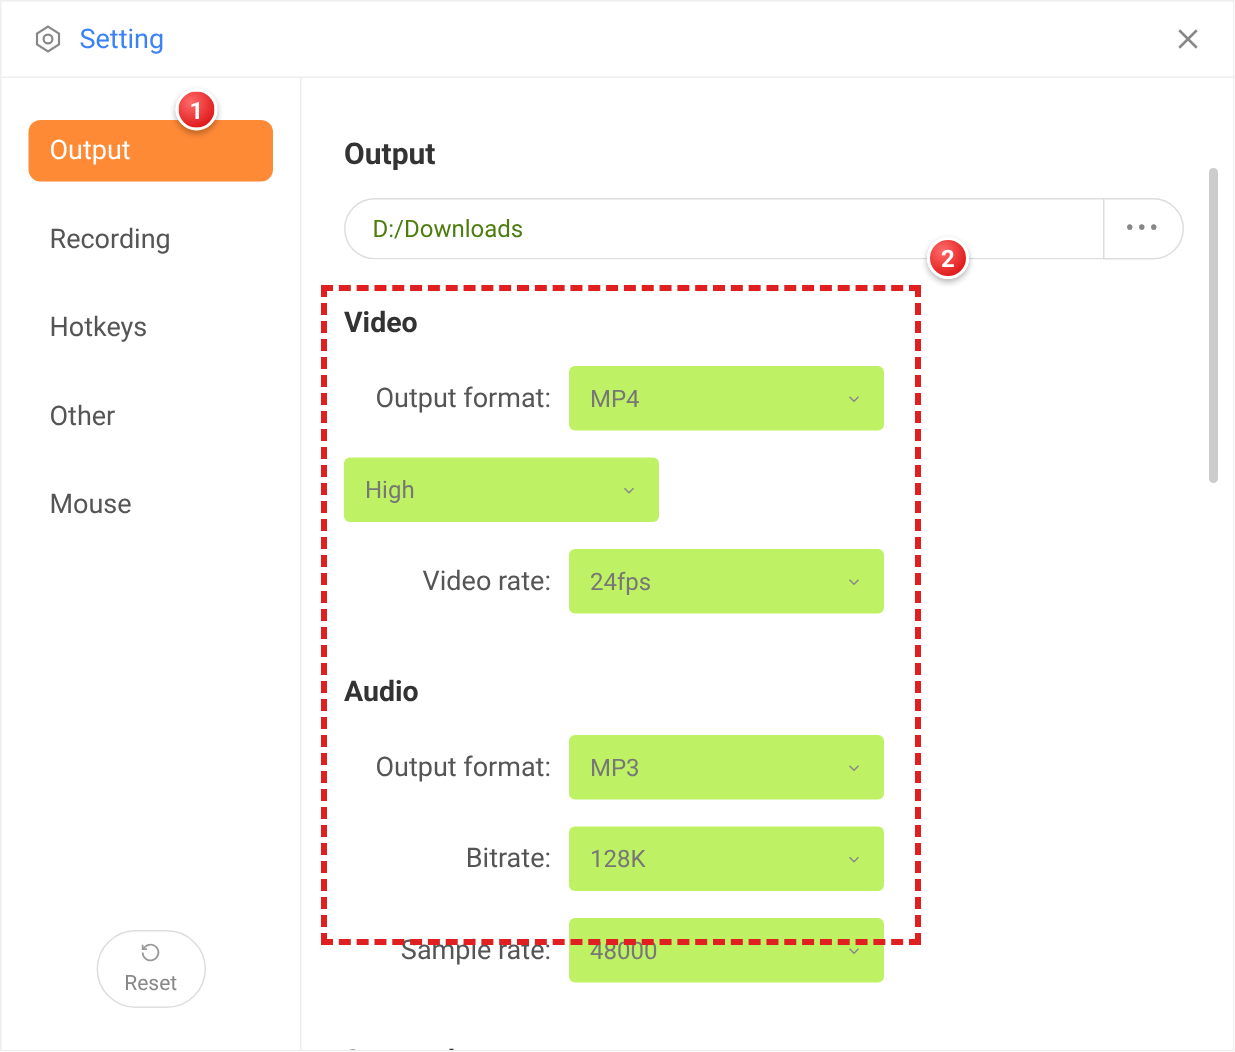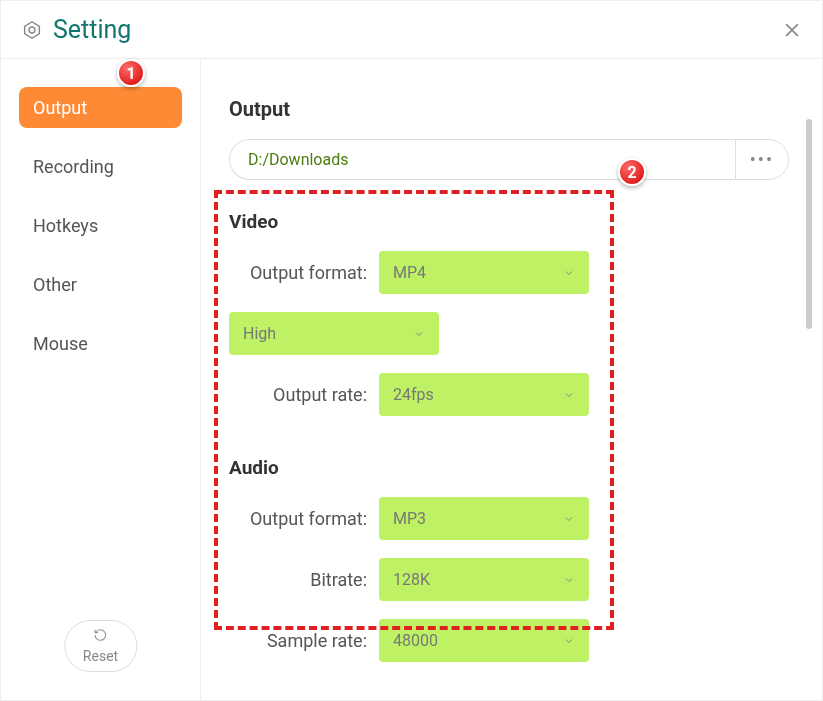--- a/index.html
+++ b/index.html
@@ -1,20 +1,20 @@
 <!DOCTYPE html>
 <html><head>
 <meta charset="utf-8">
 <style>
   * { box-sizing: border-box; margin: 0; padding: 0; font-family: -apple-system, BlinkMacSystemFont, "Segoe UI", Roboto, Arial, sans-serif; }
   body { background: #fff; width: 823px; height: 701px; overflow: hidden; position: relative; }
   .window { width: 100%; height: 100%; border: 1px solid #eee; display: flex; flex-direction: column; }
   .titlebar { display: flex; align-items: center; justify-content: space-between; padding: 14px 20px; border-bottom: 1px solid #eee; }
   .title-left { display: flex; align-items: center; gap: 10px; }
-  .title-text { font-size: 25px; color: #0f766e; font-weight: 400; }
+  .title-text { font-size: 18px; color: #3b82f6; font-weight: 400; }
   .close { color: #888; cursor: pointer; }
   .body { display: flex; flex: 1; min-height: 0; position: relative; }
   .sidebar { width: 200px; padding: 28px 18px 0 18px; border-right: 1px solid #eee; display: flex; flex-direction: column; position: relative; }
   .nav-item { padding: 10px 14px; border-radius: 8px; font-size: 18px; color: #555; margin-bottom: 18px; cursor: pointer; }
   .nav-item.active { background: #ff8a36; color: #fff; }
   .reset-btn { position: absolute; bottom: 28px; left: 50%; transform: translateX(-50%); border: 1px solid #ddd; border-radius: 999px; padding: 7px 18px; display: flex; align-items: center; gap: 6px; color: #888; font-size: 14px; cursor: pointer; background: #fff; flex-direction: column; }
   .content { flex: 1; padding: 28px 10px 0 28px; overflow-y: auto; position: relative; }
   .content-inner { width: 560px; }
   .section-heading { font-size: 20px; font-weight: 700; color: #333; margin-bottom: 18px; margin-top: 10px; }
   .section-heading.sub { font-size: 19px; }
@@ -105,21 +105,21 @@
               <span class="select-val">High</span>
               <span class="chev">
                   <svg width="12" height="12" viewBox="0 0 24 24" fill="none" stroke="#888" stroke-width="2">
                     <polyline points="6 9 12 15 18 9"></polyline>
                   </svg>
                 </span>
             </div>
           </div>
 
           <div class="field-row">
-            <div class="field-label">Output rate:</div>
+            <div class="field-label">Video rate:</div>
             <div class="select">
               <span class="select-val">24fps</span>
               <span class="chev">
                   <svg width="12" height="12" viewBox="0 0 24 24" fill="none" stroke="#888" stroke-width="2">
                     <polyline points="6 9 12 15 18 9"></polyline>
                   </svg>
                 </span>
             </div>
           </div>
         </div>

